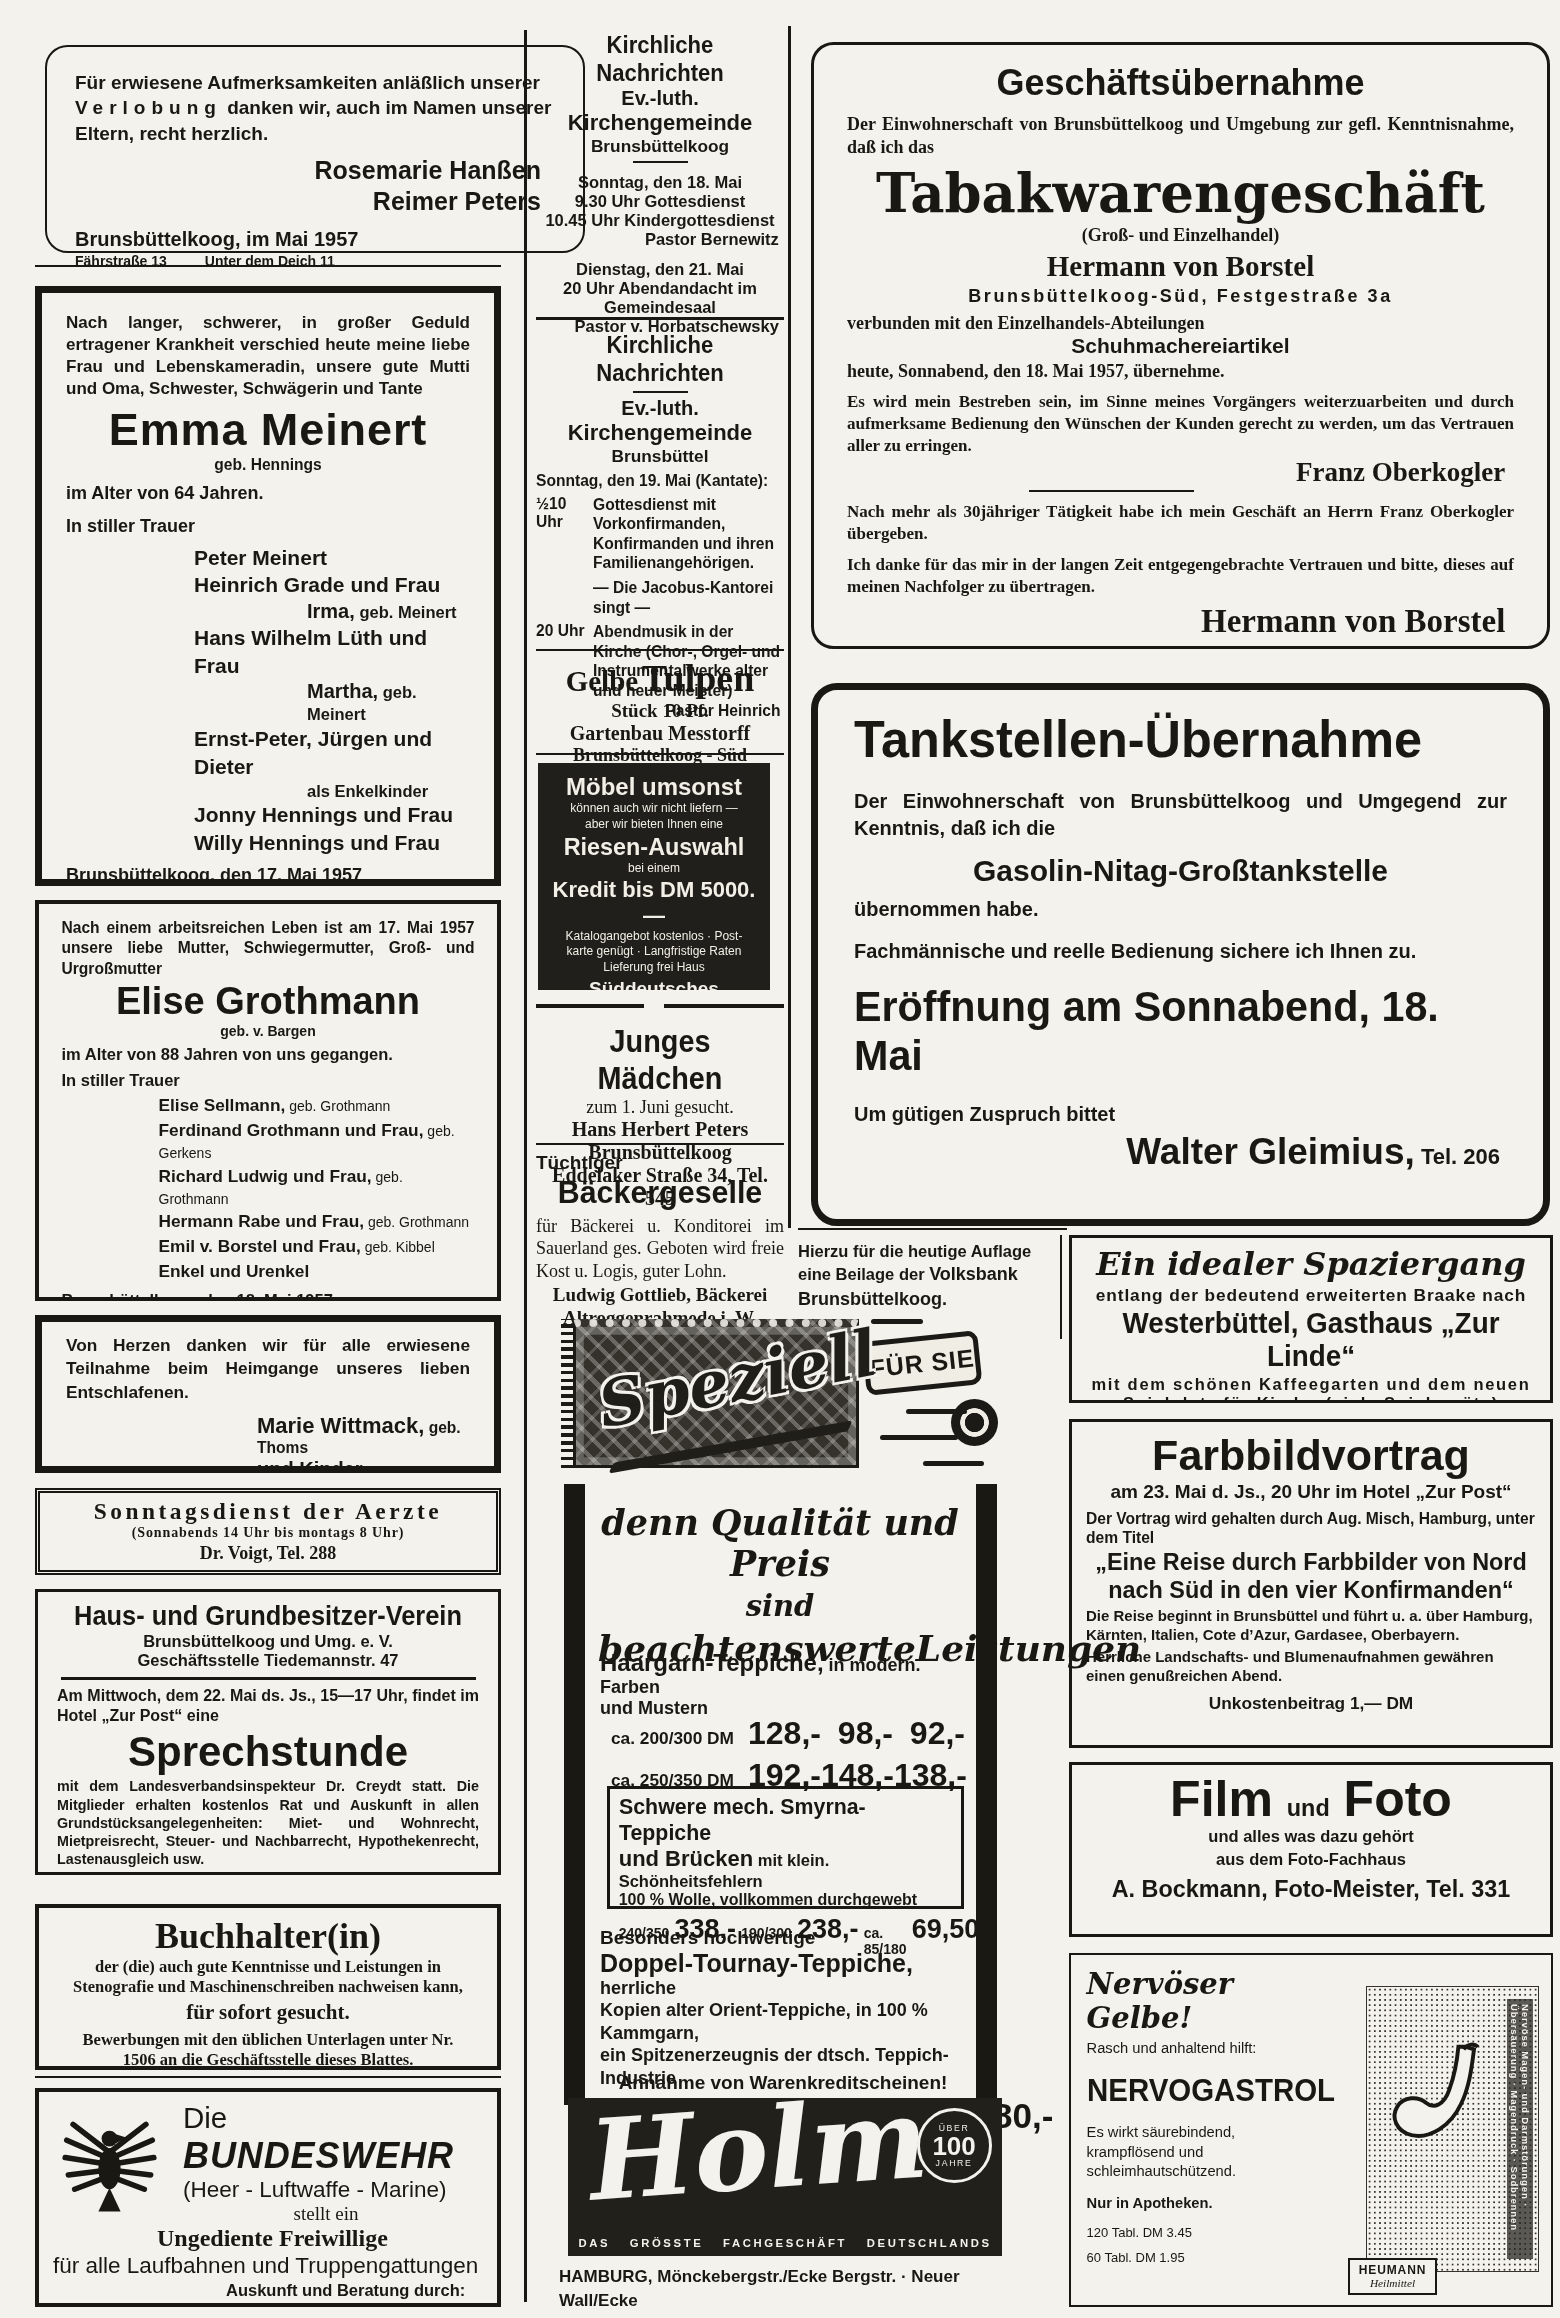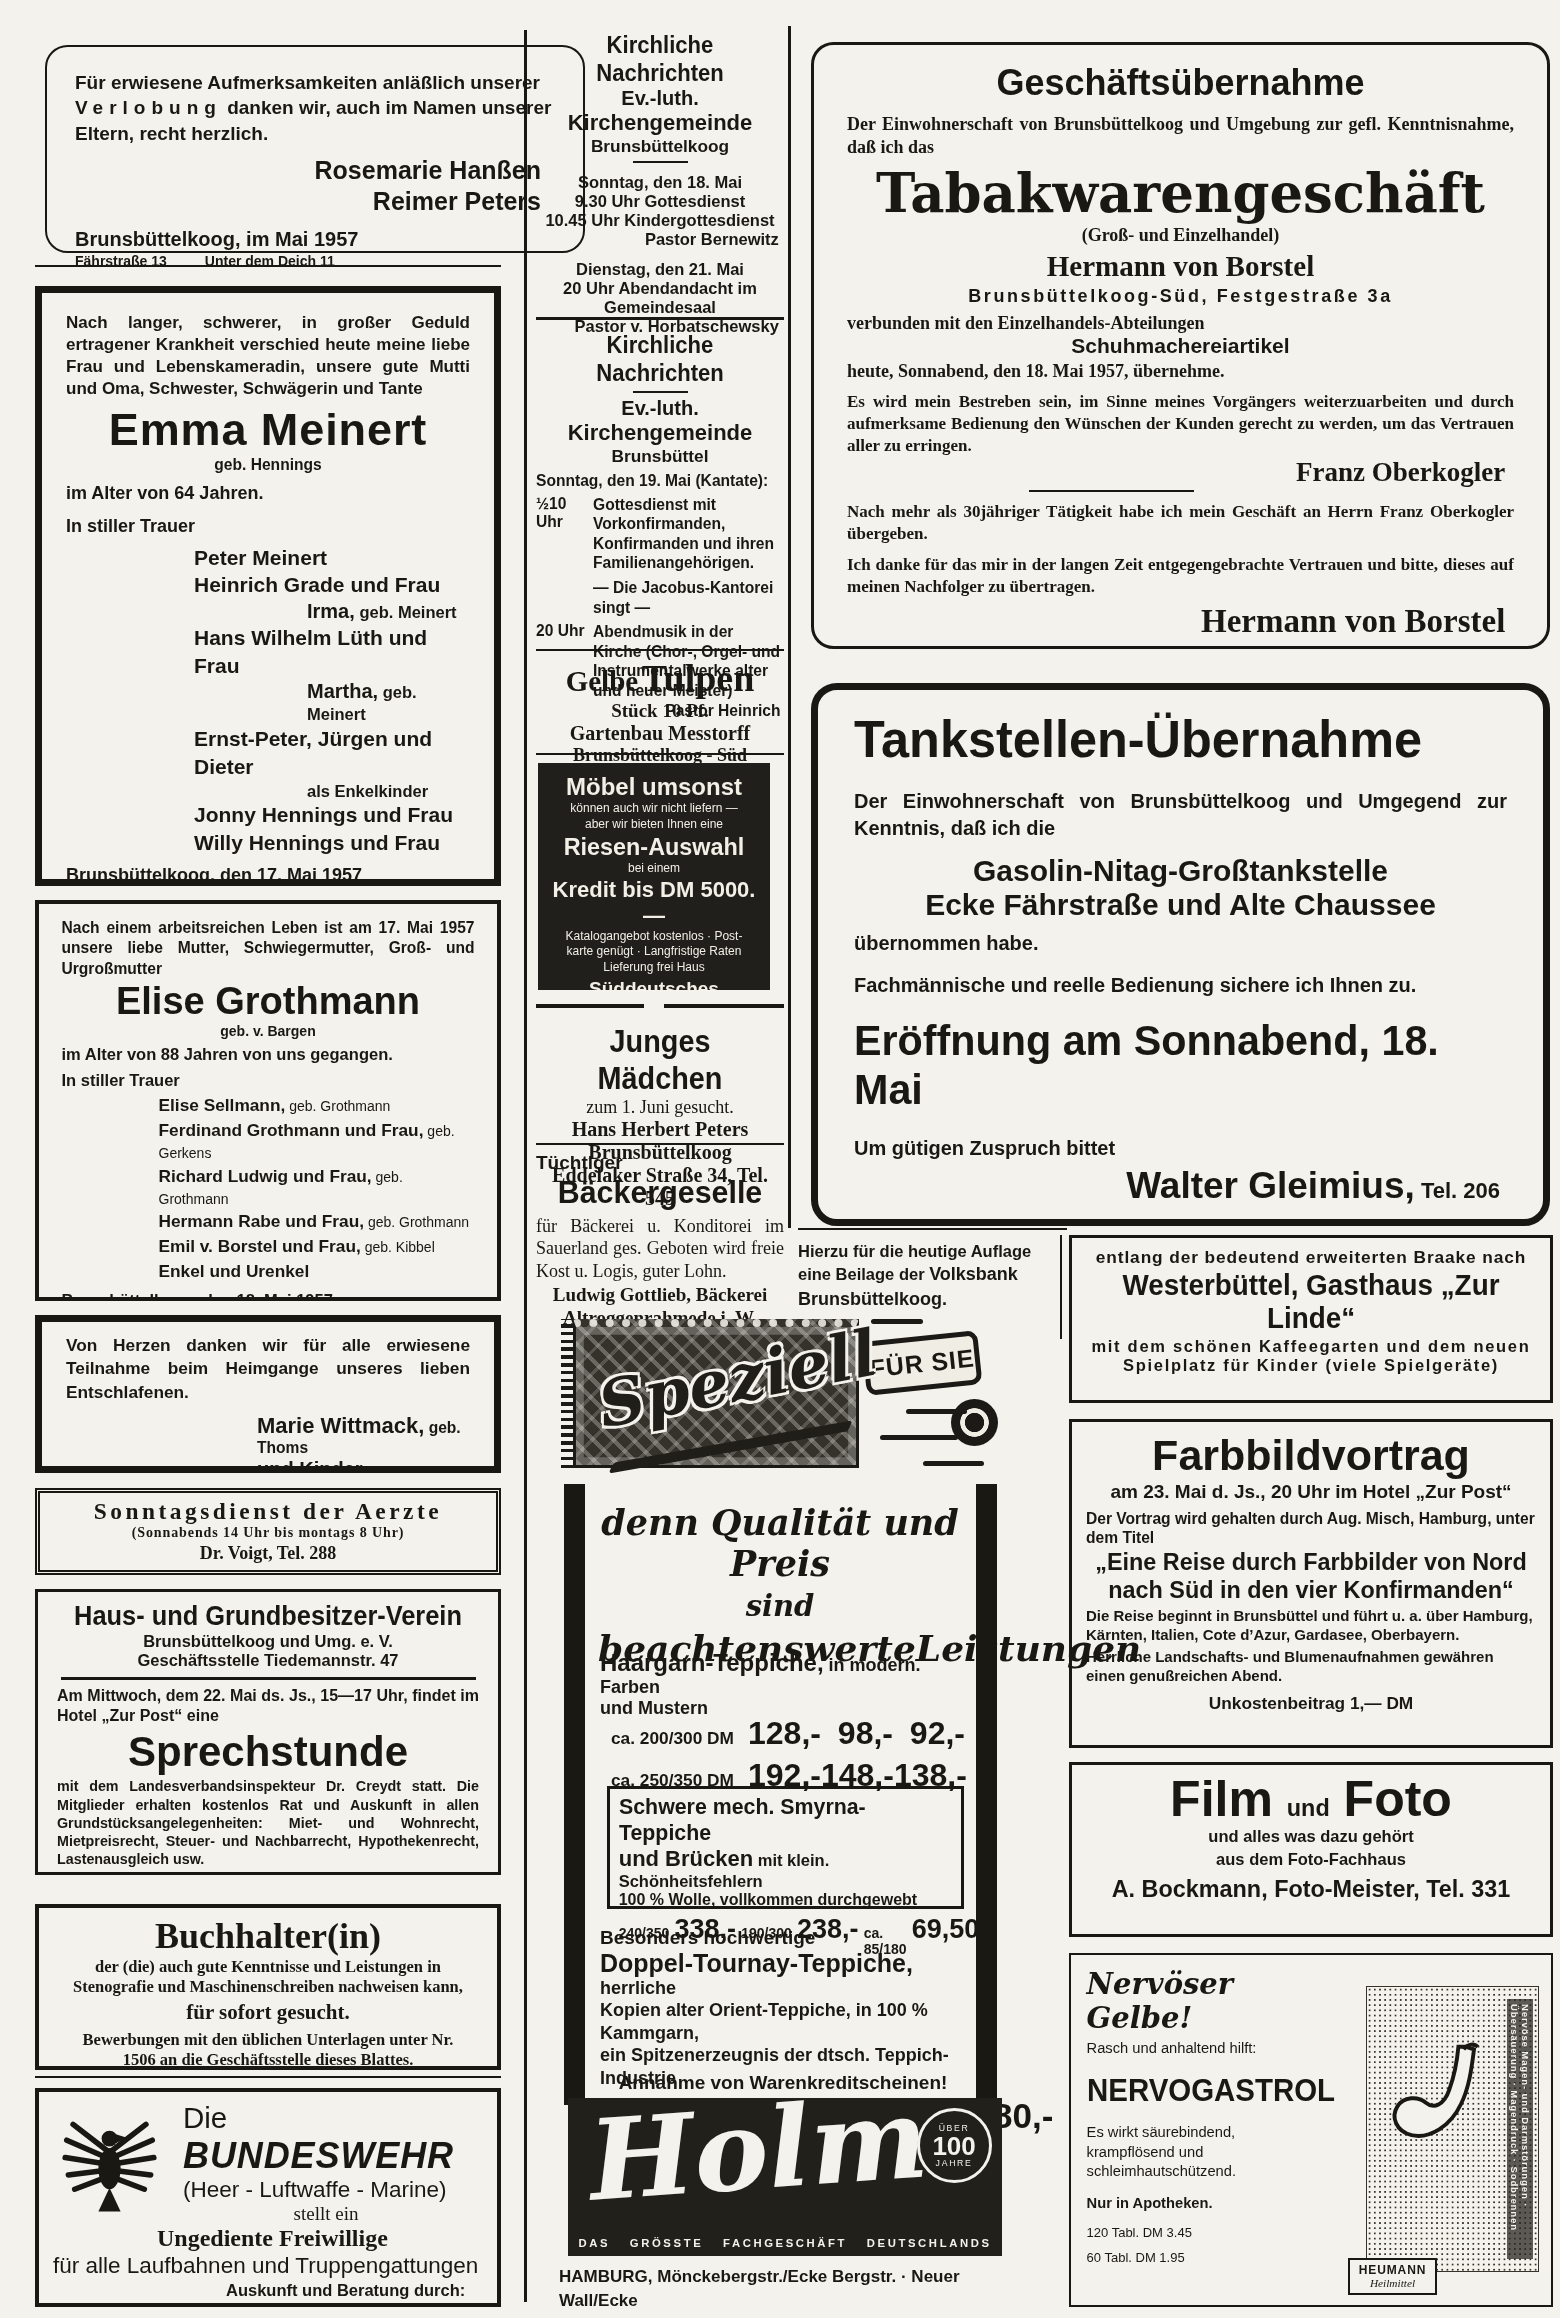--- a/index.html
+++ b/index.html
@@ -593,29 +593,29 @@
     <div class="shr"></div>
     <div class="para">Nach mehr als 30jähriger Tätigkeit habe ich mein Geschäft an Herrn Franz Oberkogler übergeben.</div>
     <div class="para">Ich danke für das mir in der langen Zeit entgegengebrachte Vertrauen und bitte, dieses auf meinen Nachfolger zu übertragen.</div>
     <div class="sign2">Hermann von Borstel</div>
   </div>
 
   <div class="ad" id="tankstelle">
     <div class="t">Tankstellen-Übernahme</div>
     <div class="intro">Der Einwohnerschaft von Brunsbüttelkoog und Umgegend zur Kenntnis, daß ich die</div>
     <div class="b1">Gasolin-Nitag-Großtankstelle</div>
-    <div class="b2">Ecke Fährstraße und Alte Chaussee</div>
     <div class="l1">übernommen habe.</div>
     <div class="l2">Fachmännische und reelle Bedienung sichere ich Ihnen zu.</div>
     <div class="b3">Eröffnung am Sonnabend, 18. Mai</div>
     <div class="l3">Um gütigen Zuspruch bittet</div>
     <div class="sign"><span>Walter Gleimius,</span><span class="tel"> Tel. 206</span></div>
   </div>
 
   <div class="ad" id="spaziergang">
+    <div class="t">Ein idealer Spaziergang</div>
     <div class="l1">entlang der bedeutend erweiterten Braake nach</div>
     <div class="big">Westerbüttel, Gasthaus „Zur Linde“</div>
     <div class="l2">mit dem schönen Kaffeegarten und dem neuen</div>
     <div class="l3">Spielplatz für Kinder (viele Spielgeräte)</div>
   </div>
 
   <div class="ad" id="farbbild">
     <div class="t">Farbbildvortrag</div>
     <div class="sub">am 23. Mai d. Js., 20 Uhr im Hotel „Zur Post“</div>
     <div class="l1">Der Vortrag wird gehalten durch Aug. Misch, Hamburg, unter dem Titel</div>

